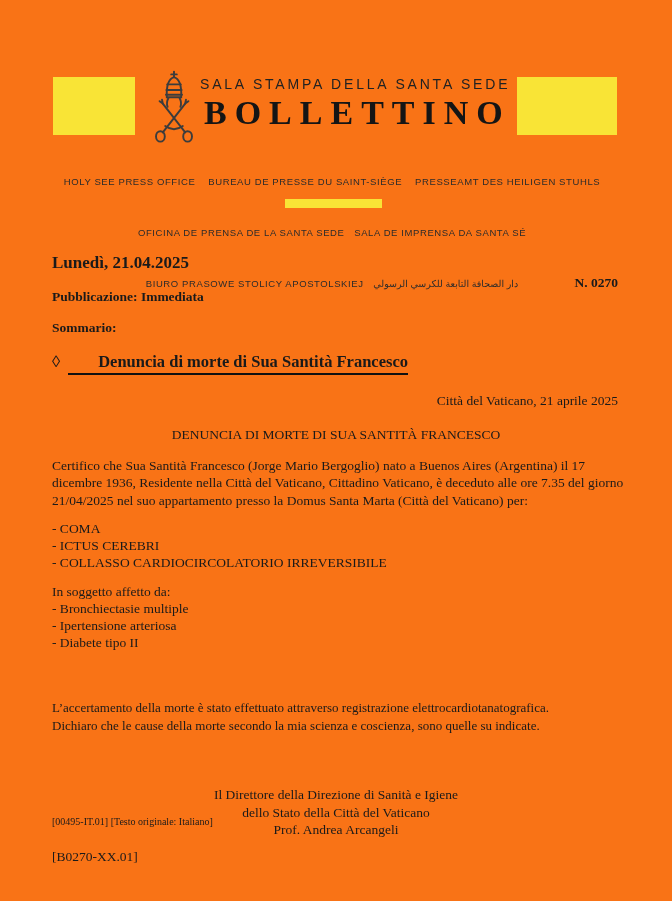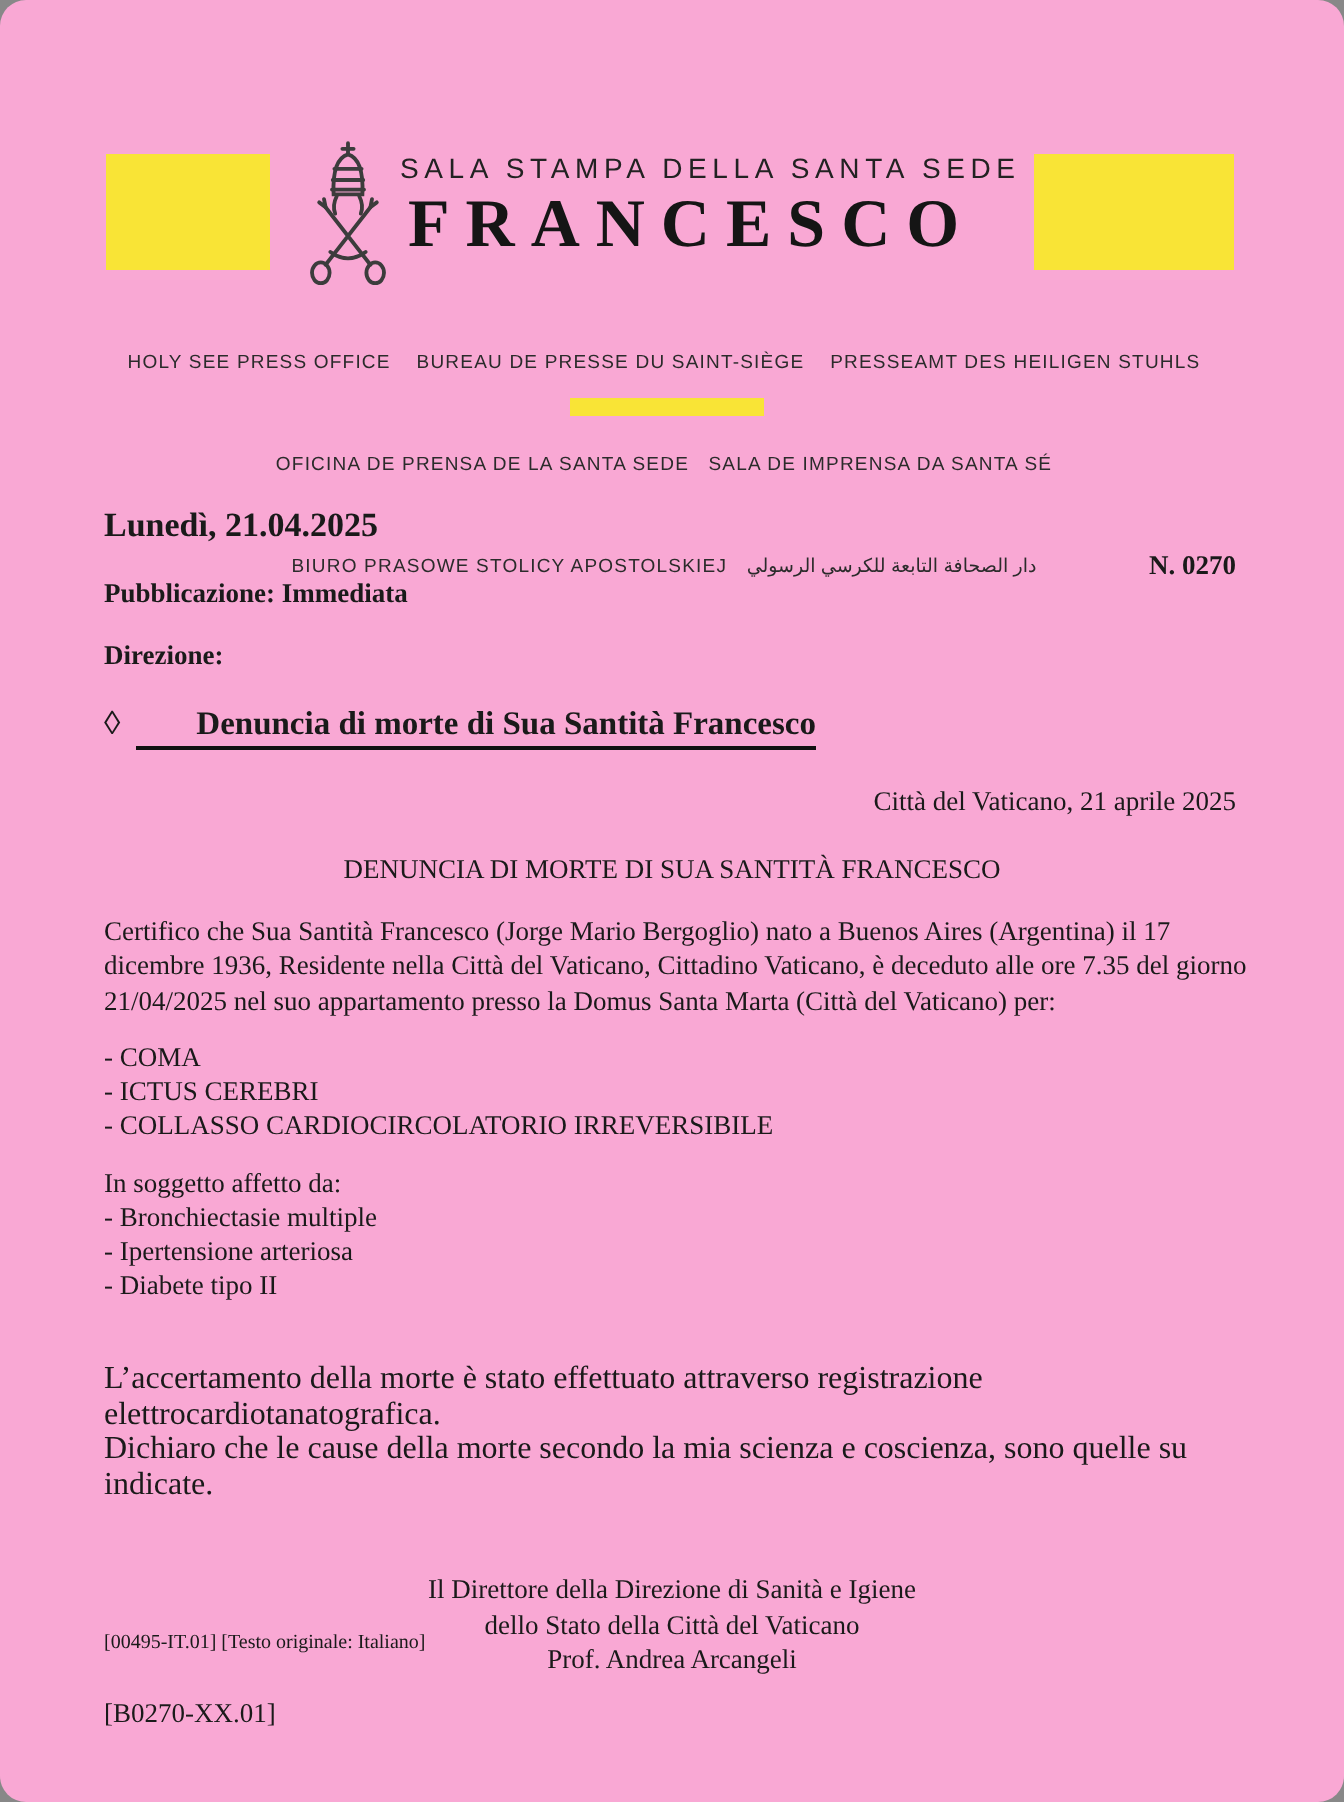--- a/index.html
+++ b/index.html
@@ -1,25 +1,24 @@
 <!DOCTYPE html>
 <html><head>
 <meta charset="utf-8">
 <style>
   * { margin:0; padding:0; box-sizing:border-box; }
   html,body { background:#888; }
   .page {
     position:relative;
     width:672px; height:901px;
     margin:0 auto;
-    background:#f9a8d4;
+    background:#f97316;
     font-family:"Liberation Serif", serif;
     color:#1a1a1a;
     overflow:hidden;
-    border-radius:13px;
   }
   
   .yellow-block { position:absolute; background:#F9E436; }
   .yellow-left  { left:53px;  top:77px; width:82px;  height:58px; }
   .yellow-right { left:517px; top:77px; width:100px; height:58px; }
   .yellow-bar   { left:285px; top:199px; width:97px; height:9px; }
   .emblem { position:absolute; left:150px; top:70px; width:48px; height:80px; }
   .supertitle {
     position:absolute; left:200px; top:76px; width:318px;
     font-family:"Liberation Sans", sans-serif;
@@ -49,21 +48,21 @@
   .summary-title {
     display:inline-block; margin-left:8px; padding-left:30px;
     border-bottom:2px solid #111; padding-bottom:1px;
   }
   
   .dateline { position:absolute; right:54px; top:393px; font-size:13.5px; }
   .doc-title { position:absolute; left:0; top:427px; width:672px; text-align:center; font-size:13.5px; }
   .para1 { position:absolute; left:52px; top:457px; width:572px; font-size:13.5px; line-height:17.3px; }
   .causes { position:absolute; left:52px; top:520px; font-size:13.5px; line-height:17px; }
   .conditions { position:absolute; left:52px; top:583px; width:572px; font-size:13.5px; line-height:17px; }
-  .closing { position:absolute; left:52px; top:681px; width:572px; font-size:16px; line-height:17.5px; }
+  .closing { position:absolute; left:52px; top:699px; width:572px; font-size:13px; line-height:17.5px; }
   .signature { position:absolute; left:0; top:746px; width:672px; text-align:center; font-size:13.5px; line-height:17.5px;margin-top:40px; }
   .footnote1 { position:absolute; left:52px; top:816px; font-size:10px; }
   .footnote2 { position:absolute; left:52px; top:849px; font-size:13.5px; }
 </style>
 </head>
 <body>
 
 <div class="page">
 
   <div class="yellow-block yellow-left"></div>
@@ -77,34 +76,34 @@
       <path d="M23 35 q-3 6 -1 11 M37 35 q3 6 1 11"></path>
       <path d="M16 42 L44 78 M44 42 L16 78"></path>
       <path d="M16 42 l-4 -3 m4 3 l-1 -5 M44 42 l4 -3 m-4 3 l1 -5"></path>
       <ellipse cx="13" cy="83" rx="5.5" ry="6.5"></ellipse>
       <ellipse cx="47" cy="83" rx="5.5" ry="6.5"></ellipse>
       <path d="M19 70 q11 8 22 0"></path>
     </g>
   </svg>
 
   <div class="supertitle">SALA STAMPA DELLA SANTA SEDE</div>
-  <div class="masthead-title">FRANCESCO</div>
+  <div class="masthead-title">BOLLETTINO</div>
 
   <div class="press-lines">
     <div>HOLY SEE PRESS OFFICE    BUREAU DE PRESSE DU SAINT-SIÈGE    PRESSEAMT DES HEILIGEN STUHLS</div>
     <div>OFICINA DE PRENSA DE LA SANTA SEDE   SALA DE IMPRENSA DA SANTA SÉ</div>
     <div>BIURO PRASOWE STOLICY APOSTOLSKIEJ   دار الصحافة التابعة للكرسي الرسولي</div>
   </div>
 
   <div class="yellow-block yellow-bar"></div>
 
   <div class="meta-date">Lunedì, 21.04.2025</div>
   <div class="meta-number">N. 0270</div>
   <div class="meta-pub">Pubblicazione: Immediata</div>
-  <div class="meta-summary-label">Direzione:</div>
+  <div class="meta-summary-label">Sommario:</div>
 
   <div class="summary-item">
     <span class="summary-bullet">◊</span><span class="summary-title">Denuncia di morte di Sua Santità Francesco</span>
   </div>
 
   <div class="dateline">Città del Vaticano, 21 aprile 2025</div>
   <div class="doc-title">DENUNCIA DI MORTE DI SUA SANTITÀ FRANCESCO</div>
   <div class="para1">Certifico che Sua Santità Francesco (Jorge Mario Bergoglio) nato a Buenos Aires (Argentina) il 17 dicembre 1936, Residente nella Città del Vaticano, Cittadino Vaticano, è deceduto alle ore 7.35 del giorno 21/04/2025 nel suo appartamento presso la Domus Santa Marta (Città del Vaticano) per:</div>
 
   <div class="causes">

